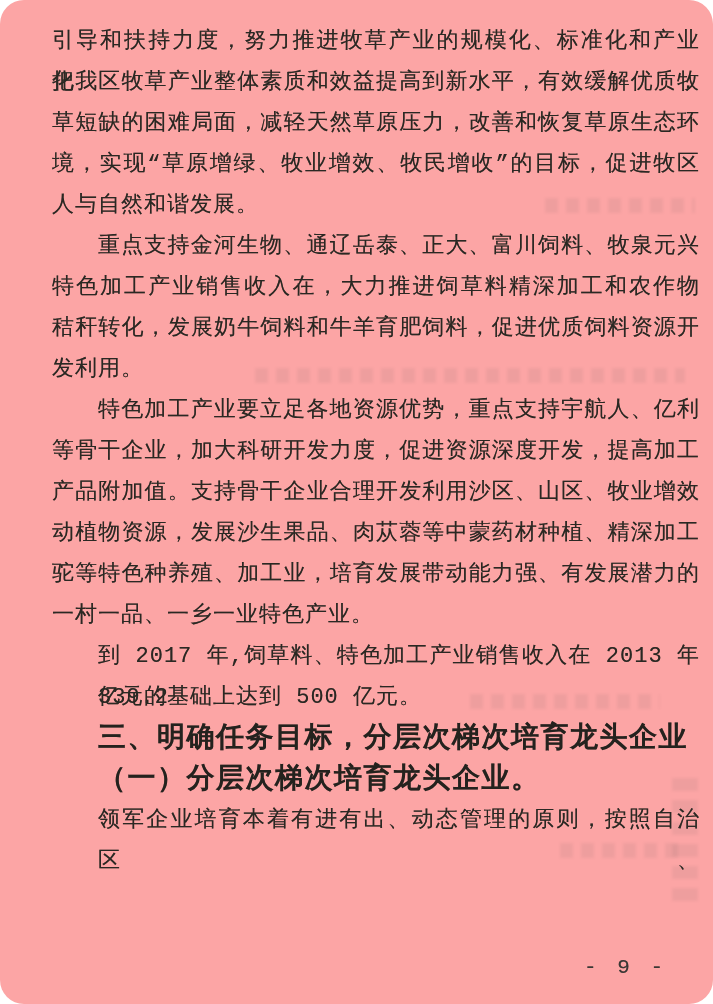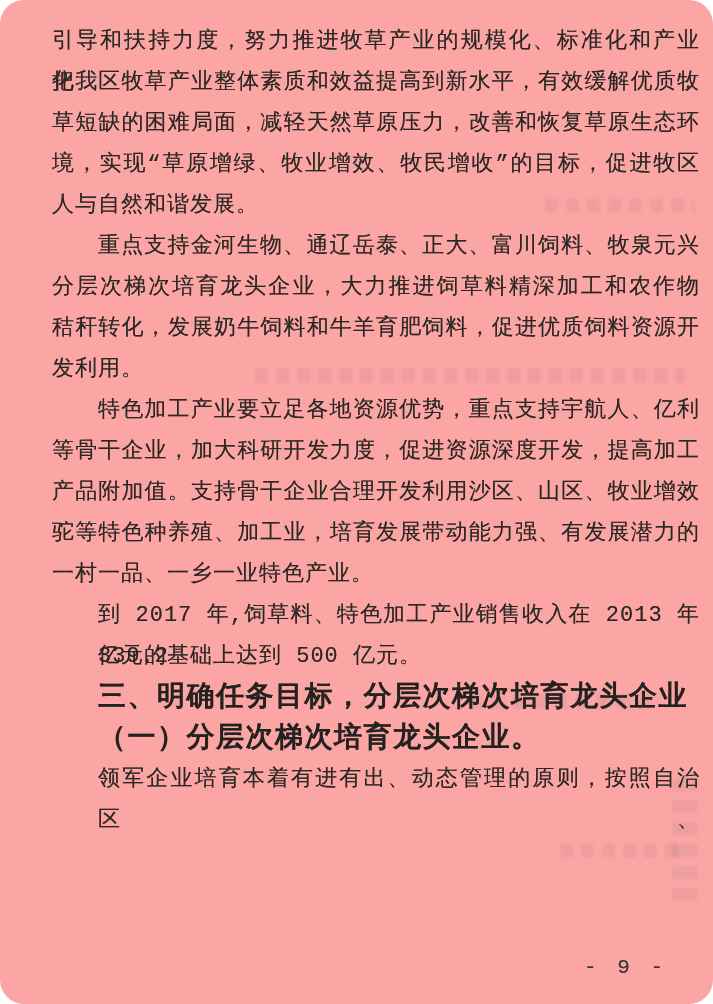--- a/index.html
+++ b/index.html
@@ -74,26 +74,27 @@
 <body>
 
 <div class="sheet">
   <div class="textblock">
     <div class="line fill">引导和扶持力度，努力推进牧草产业的规模化、标准化和产业化，</div>
     <div class="line fill">把我区牧草产业整体素质和效益提高到新水平，有效缓解优质牧</div>
     <div class="line fill">草短缺的困难局面，减轻天然草原压力，改善和恢复草原生态环</div>
     <div class="line fill">境，实现“草原增绿、牧业增效、牧民增收”的目标，促进牧区</div>
     <div class="line">人与自然和谐发展。</div>
     <div class="line fill indent">重点支持金河生物、通辽岳泰、正大、富川饲料、牧泉元兴</div>
-    <div class="line fill">分层次梯次培育龙头企业，大力推进饲草料精深加工和农作物</div>
+    <div class="line fill">特色加工产业销售收入在，大力推进饲草料精深加工和农作物</div>
     <div class="line fill">秸秆转化，发展奶牛饲料和牛羊育肥饲料，促进优质饲料资源开</div>
     <div class="line">发利用。</div>
     <div class="line fill indent">特色加工产业要立足各地资源优势，重点支持宇航人、亿利</div>
     <div class="line fill">等骨干企业，加大科研开发力度，促进资源深度开发，提高加工</div>
     <div class="line fill">产品附加值。支持骨干企业合理开发利用沙区、山区、牧业增效</div>
+    <div class="line fill">动植物资源，发展沙生果品、肉苁蓉等中蒙药材种植、精深加工</div>
     <div class="line fill">驼等特色种养殖、加工业，培育发展带动能力强、有发展潜力的</div>
     <div class="line">一村一品、一乡一业特色产业。</div>
     <div class="line fill indent">到 2017 年,饲草料、特色加工产业销售收入在 2013 年 339.2</div>
     <div class="line indent">亿元的基础上达到 500 亿元。</div>
     <div class="line indent h1">三、明确任务目标，分层次梯次培育龙头企业</div>
     <div class="line indent h2">（一）分层次梯次培育龙头企业。</div>
     <div class="line fill indent">领军企业培育本着有进有出、动态管理的原则，按照自治区、</div>
   </div>
 
   <div class="artifact h" style="left:545px; top:198px; width:150px;"></div>

